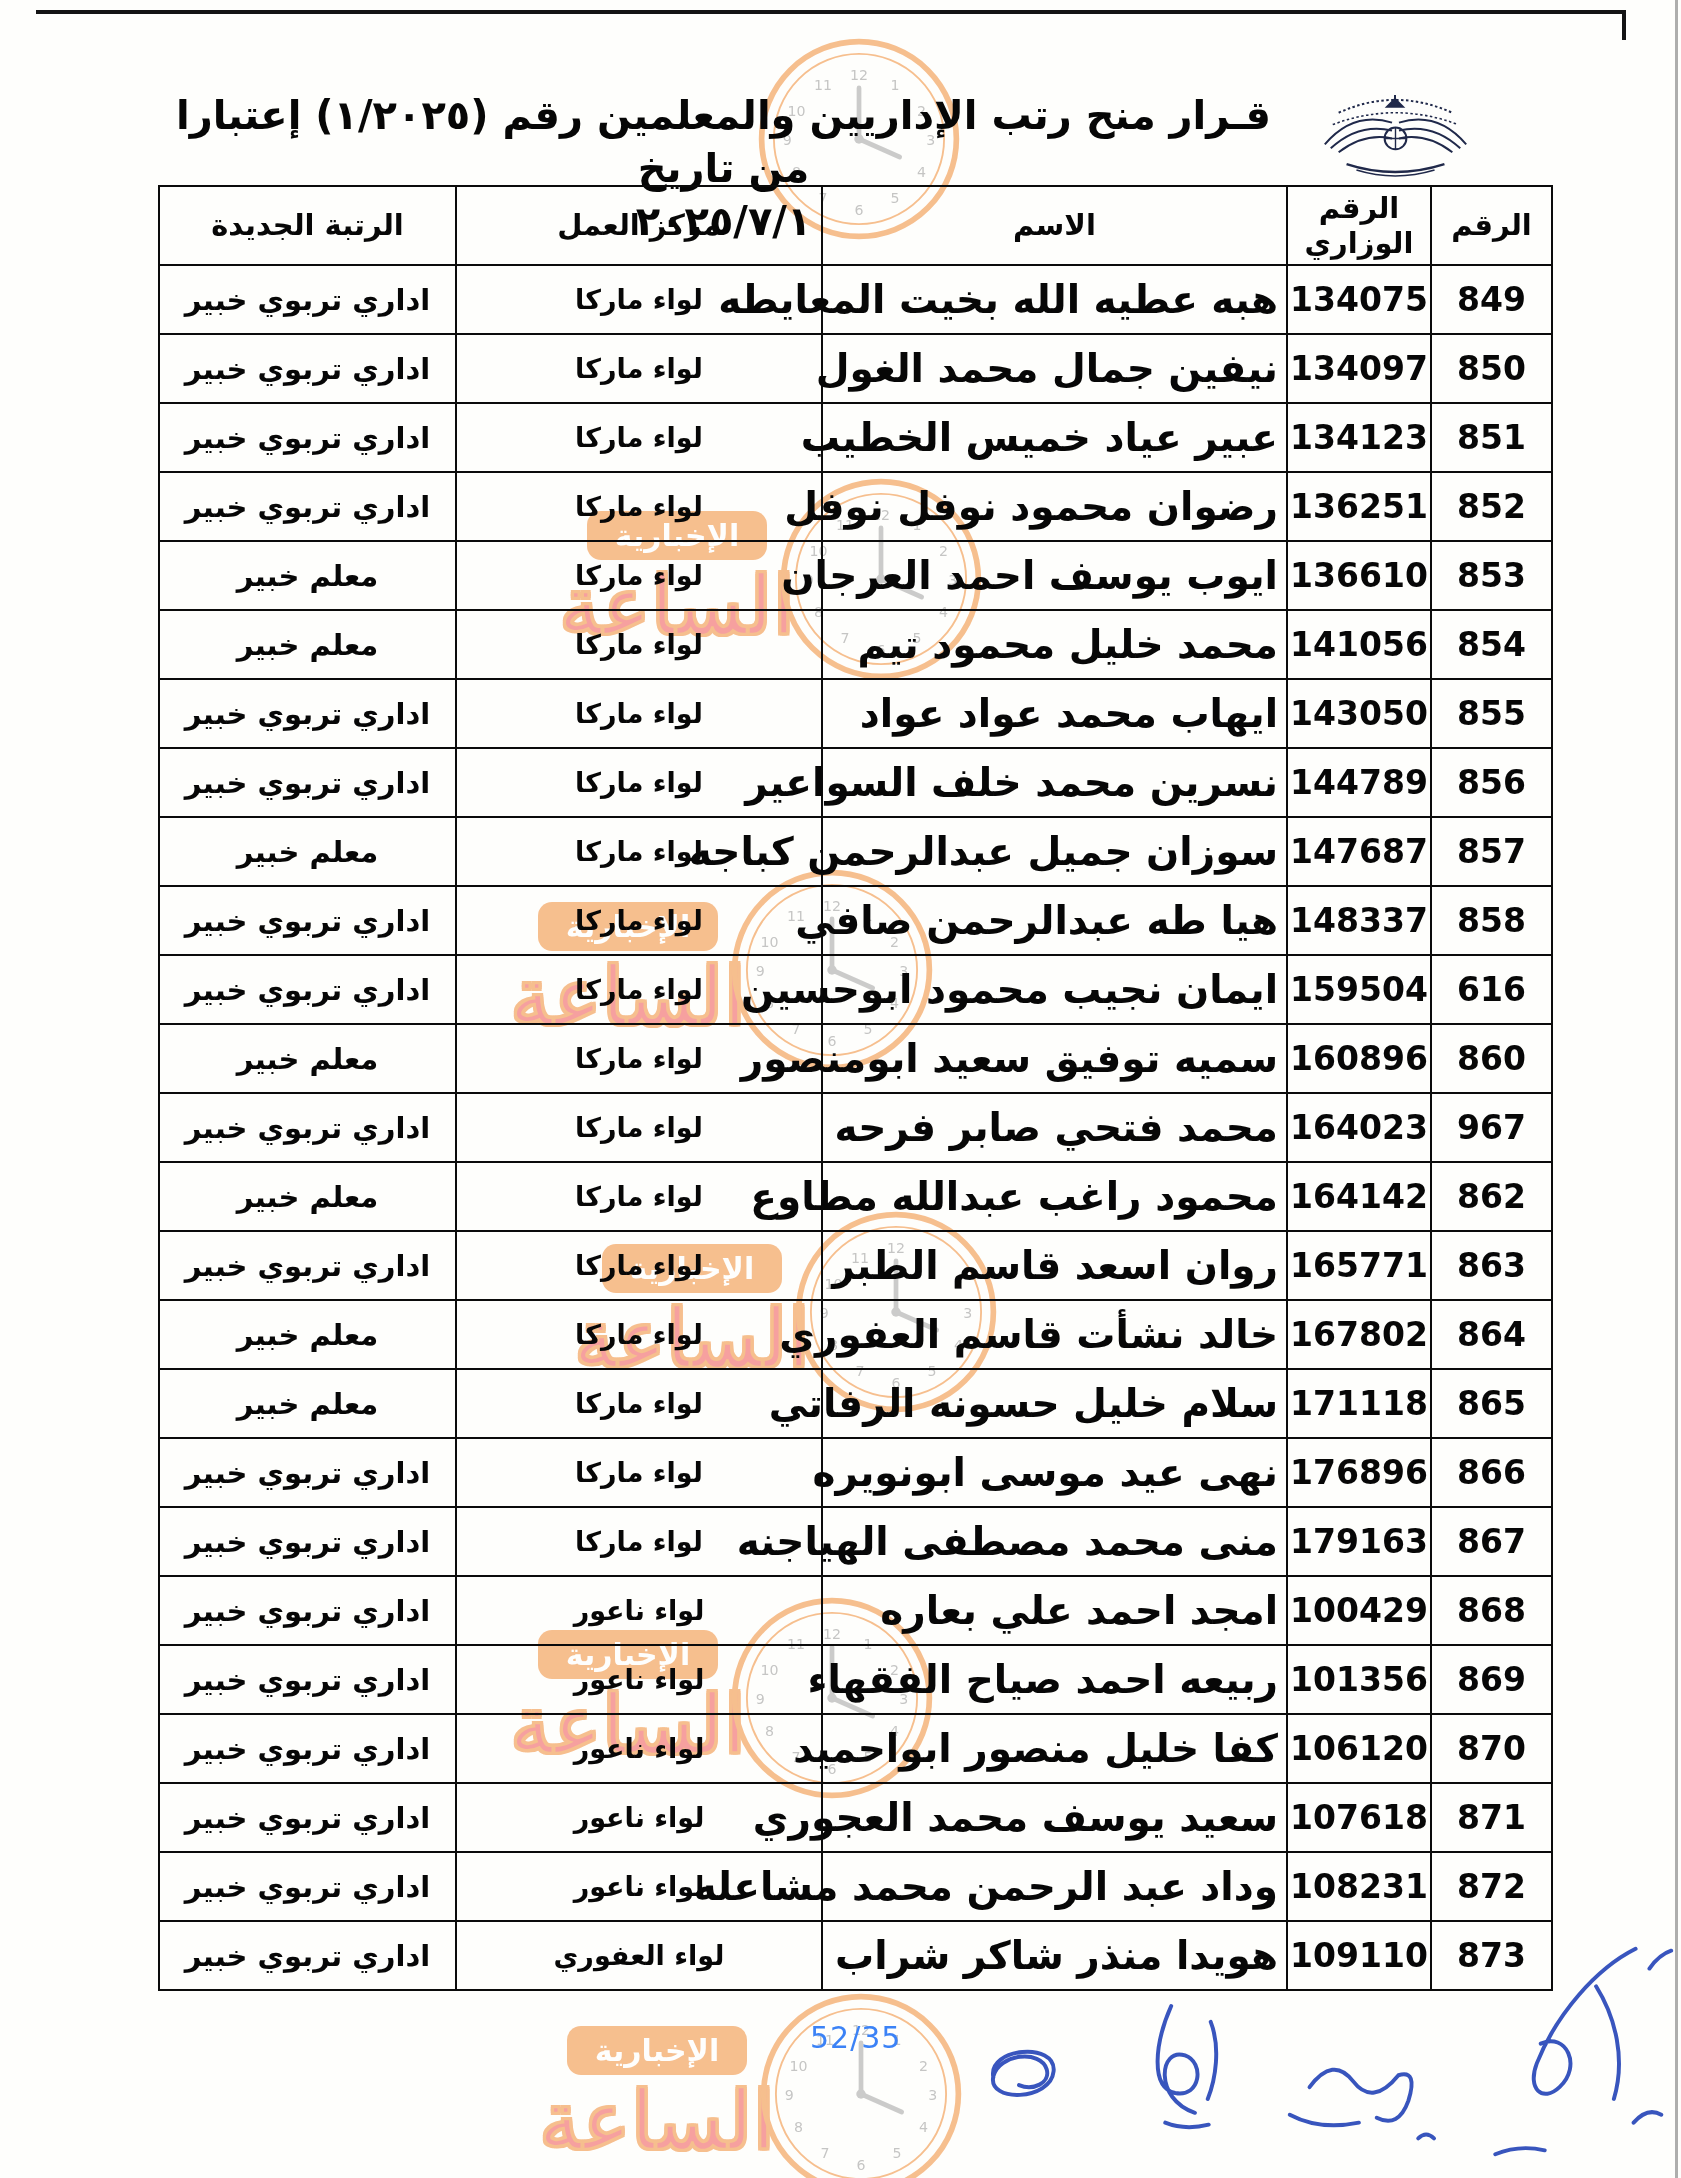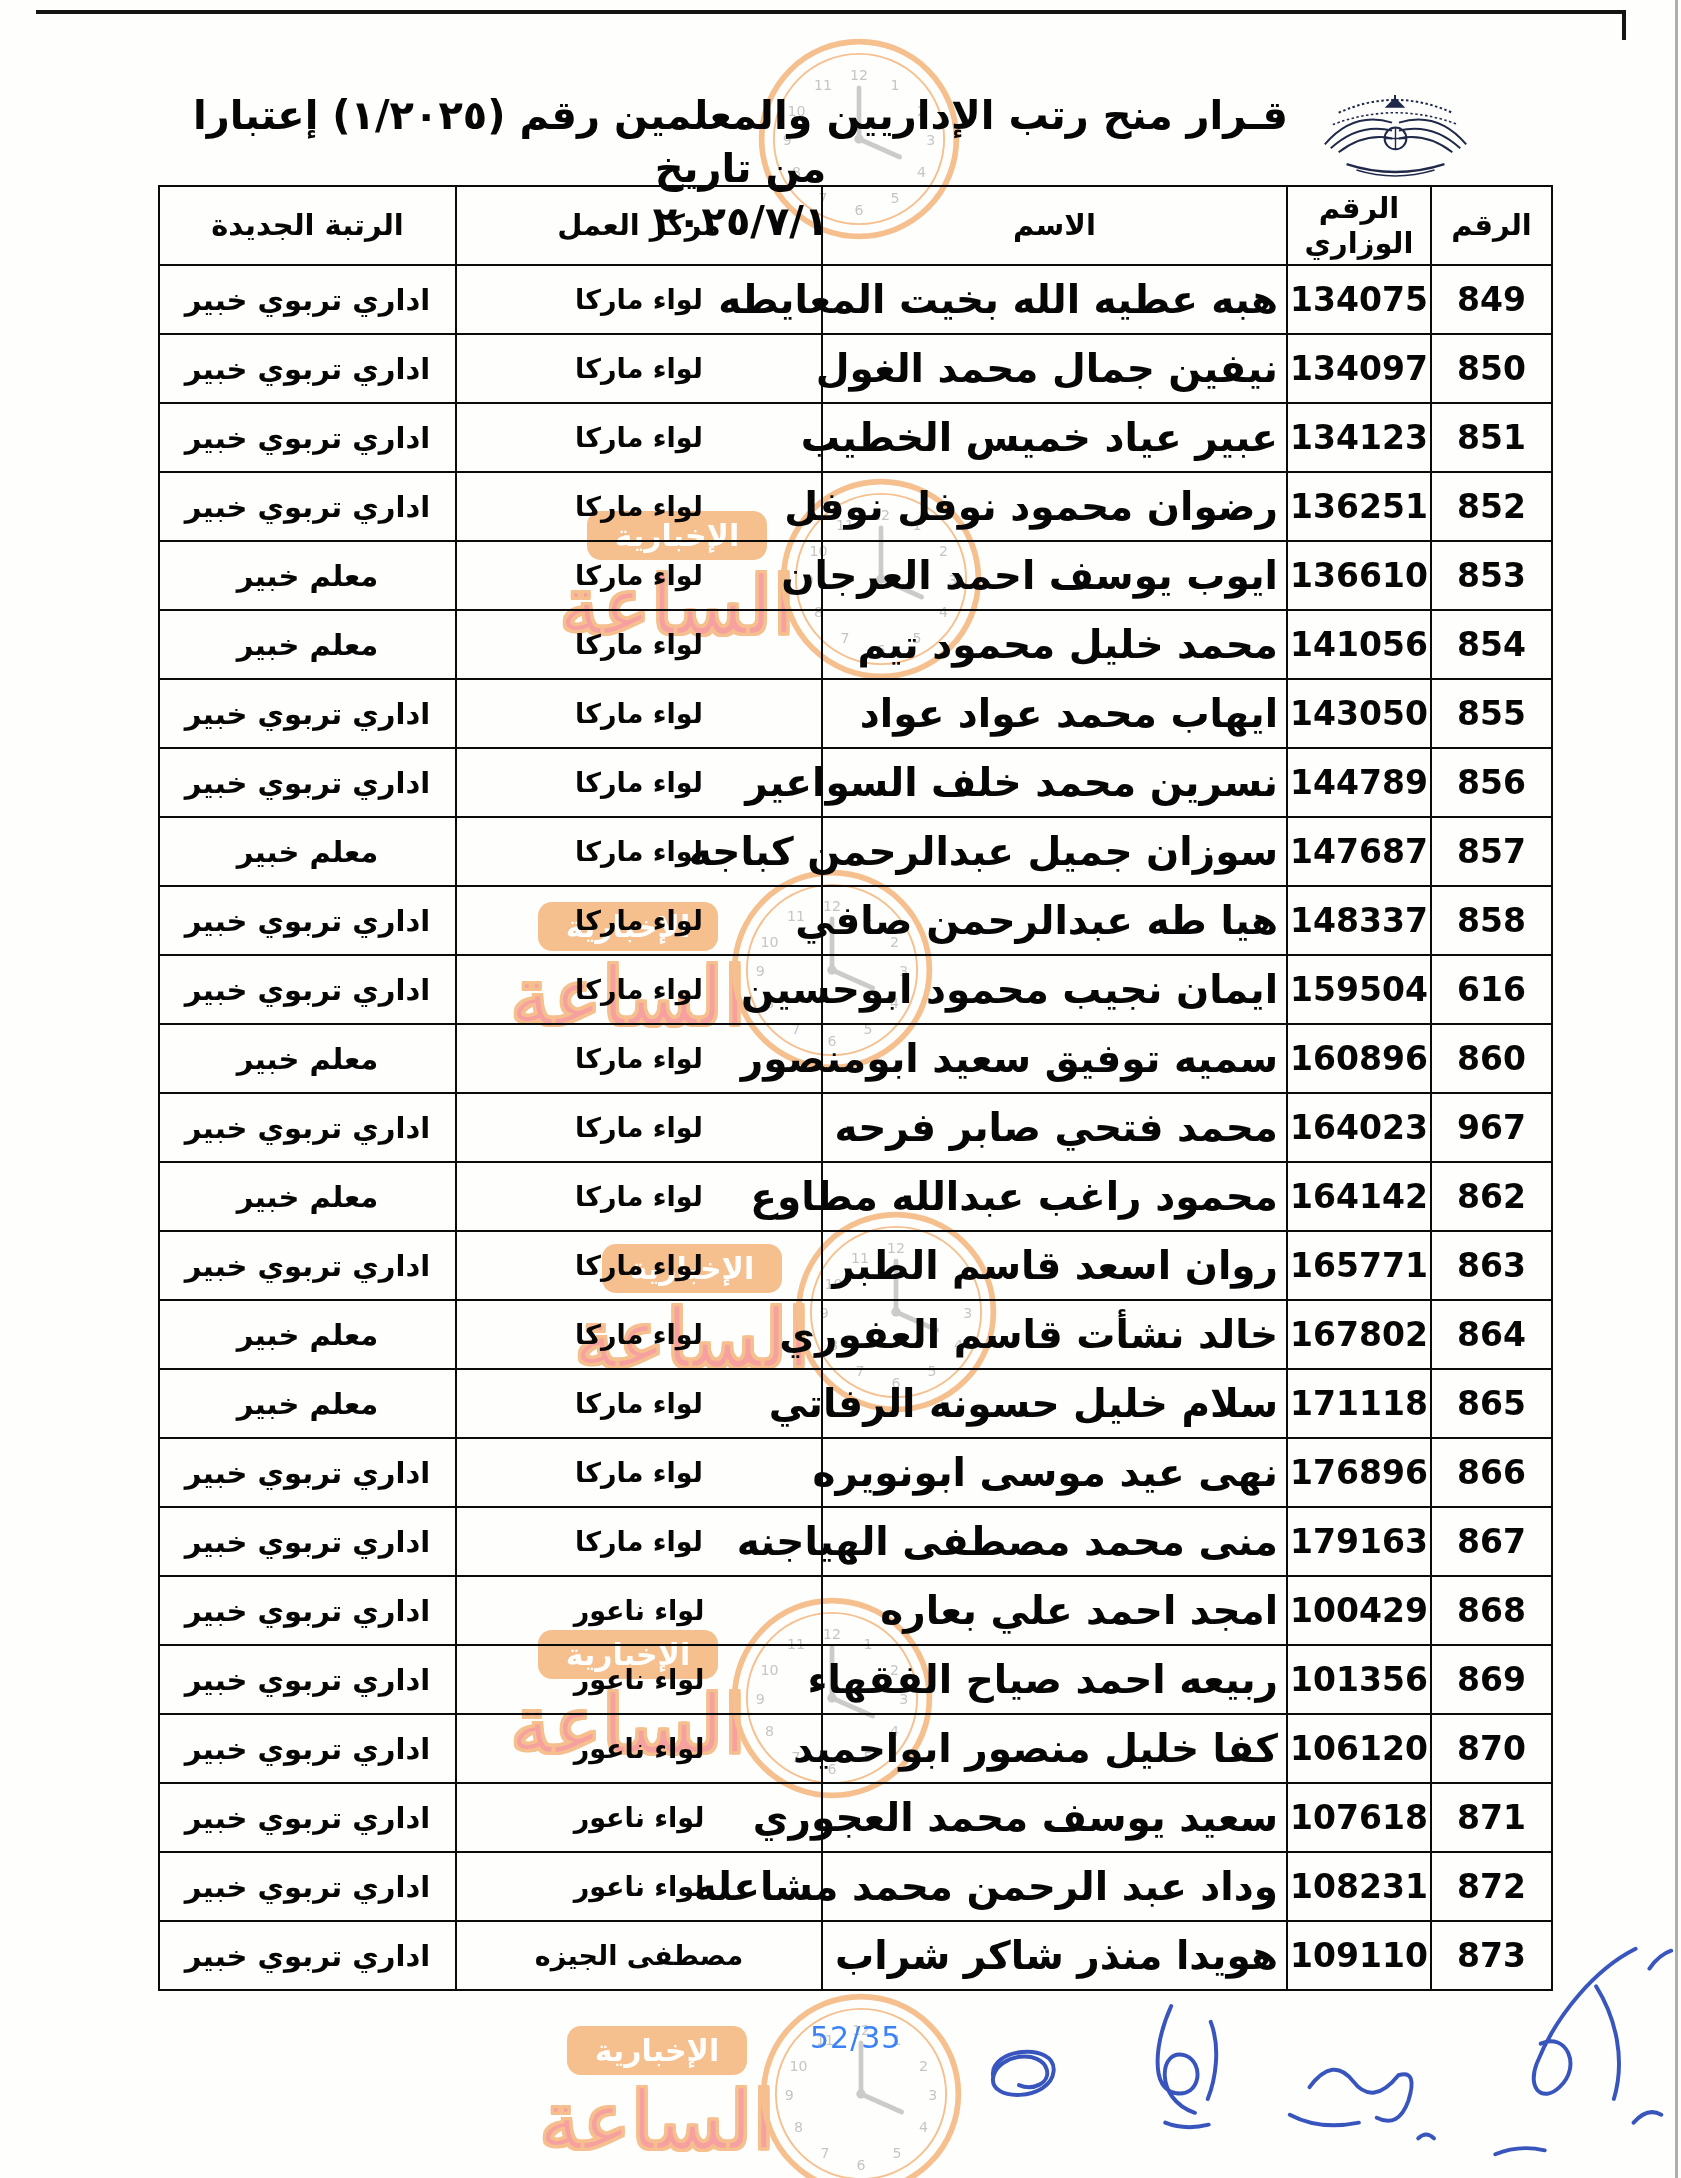--- a/index.html
+++ b/index.html
@@ -27,21 +27,21 @@
     -webkit-text-stroke:2.5px #ef8123;
     text-shadow:-2px -2px 0 #ef8123, 2px -2px 0 #ef8123, -2px 2px 0 #ef8123,
                  2px 2px 0 #ef8123, 0 -2px 0 #ef8123, 0 2px 0 #ef8123,
                  -2px 0 0 #ef8123, 2px 0 0 #ef8123;
   }
   .wm-clockface { flex:0 0 auto; }
 
   
   .logo { position:absolute; left:1309px; top:85px; width:173px; height:97px; z-index:3; }
   .title {
-    position:absolute; left:176px; top:89px; width:1129px; z-index:3;
+    position:absolute; left:159px; top:89px; width:1129px; z-index:3;
     direction:rtl; text-align:center; font-weight:bold; font-size:40px; line-height:1.32;
     color:#060606;
   }
 
   
   .doc-table {
     position:absolute; left:158px; top:185px; width:1393px; z-index:3;
     border-collapse:collapse; direction:rtl; table-layout:fixed;
     background:transparent;
   }
@@ -384,21 +384,21 @@
       <td class="c-min">108231</td>
       <td class="c-name">وداد عبد الرحمن محمد مشاعله</td>
       <td class="c-center">لواء ناعور</td>
       <td class="c-rank">اداري تربوي خبير</td>
     </tr>
 
     <tr>
       <td class="c-num">873</td>
       <td class="c-min">109110</td>
       <td class="c-name">هويدا منذر شاكر شراب</td>
-      <td class="c-center">مصطفى الجيزه</td>
+      <td class="c-center">لواء العفوري</td>
       <td class="c-rank">اداري تربوي خبير</td>
     </tr>
   </tbody>
   </table>
 
   <div class="pagenum">52/35</div>
 
   <svg class="signatures" width="741" height="249" viewBox="0 0 748 252">
     <g fill="none" stroke="#2847b8" stroke-width="4" stroke-linecap="round" opacity="0.92">
       <path d="M52,150 C46,120 116,114 113,144 C110,174 46,176 52,149 C58,126 100,122 106,142 C110,156 92,164 78,158"></path>

